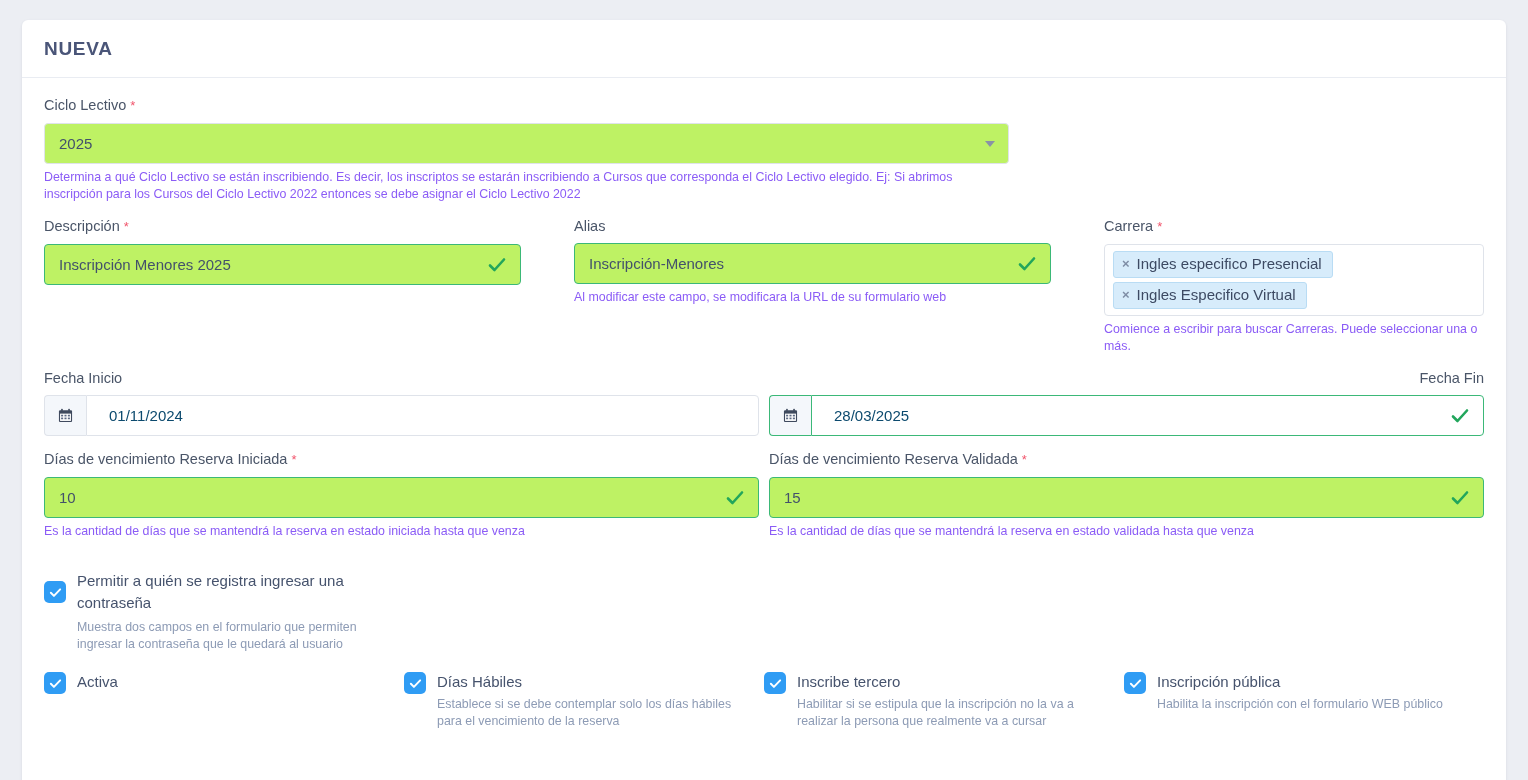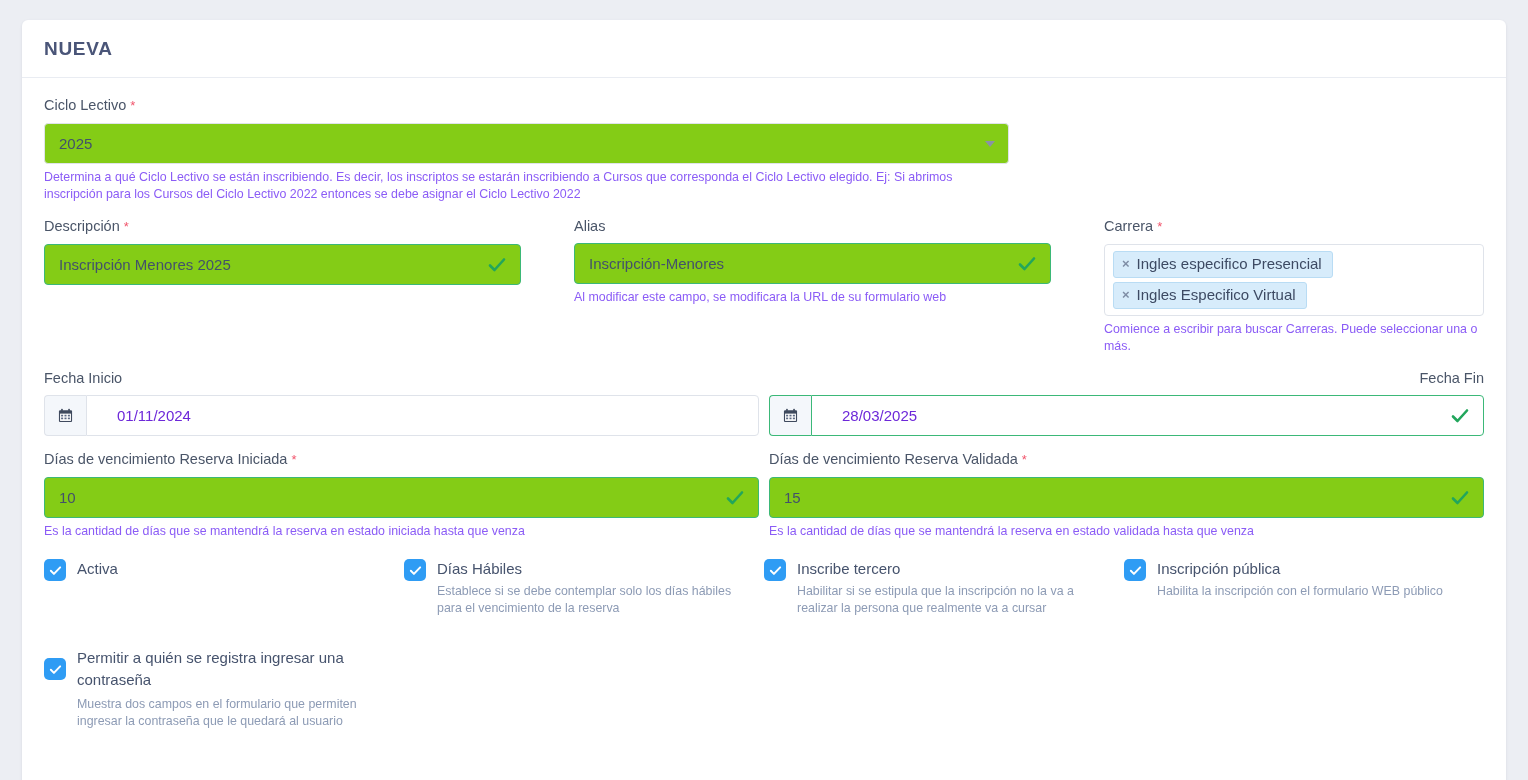--- a/index.html
+++ b/index.html
@@ -43,21 +43,21 @@
   }
   .req { color: #f1556c; font-size: 13px; }
   .help {
     font-size: 12.4px; color: #8b5cf6;
     line-height: 17px; margin-top: 5px;
   }
 
   .control {
     width: 100%; height: 41px;
     border: 1px solid #dfe3ea; border-radius: 4px;
-    background: #84cc16;
+    background: #bef264;
     font-size: 15px; color: #43516b;
     padding: 0 14px;
     display: flex; align-items: center;
     font-family: "Liberation Sans", sans-serif;
   }
   .control.valid { border-color: #3bb878; padding-right: 44px; }
   .ctl-wrap { position: relative; }
   .check-ok {
     position: absolute; right: 14px; top: 50%;
     transform: translateY(-50%);
@@ -77,22 +77,22 @@
   .input-group .addon {
     width: 42px; height: 41px;
     background: #f4f7fb;
     border: 1px solid #dfe3ea; border-right: none;
     border-radius: 4px 0 0 4px;
     display: flex; align-items: center; justify-content: center;
   }
   .input-group .igfield {
     flex: 1; height: 41px;
     border: 1px solid #dfe3ea; border-radius: 0 4px 4px 0;
-    font-size: 15px; color: #6d28d9;
-    padding: 0 30px; display: flex; align-items: center;
+    font-size: 15px; color: #0c4a6e;
+    padding: 0 22px; display: flex; align-items: center;
     background: #fff;
   }
   .input-group.valid .addon { border-color: #3bb878; }
   .input-group.valid .igfield { border-color: #3bb878; padding-right: 44px; }
 
   
   .multiselect {
     min-height: 66px; width: 100%;
     border: 1px solid #dfe3ea; border-radius: 4px;
     background: #fff; padding: 6px 8px;
@@ -275,20 +275,34 @@
           <div class="ctl-wrap">
             <div class="control valid">15</div>
             <svg class="check-ok" viewBox="0 0 20 20">
               <path d="M3 10.5 L7.5 15 L17 4.5" fill="none" stroke="#22a65c" stroke-width="2.6" stroke-linecap="round" stroke-linejoin="round"></path>
             </svg>
           </div>
           <div class="help">Es la cantidad de días que se mantendrá la reserva en estado validada hasta que venza</div>
         </div>
       </div>
 
+      <div class="cb-row" style="margin-top:30px;">
+        <div class="cb-item" style="width:371px;">
+          <span class="cb" style="margin-top:11px;">
+            <svg width="13" height="13" viewBox="0 0 14 14">
+              <path d="M2 7.3 L5.3 10.6 L12 3.6" fill="none" stroke="#ffffff" stroke-width="2.1" stroke-linecap="round" stroke-linejoin="round"></path>
+            </svg>
+          </span>
+          <span class="cb-text" style="width:310px;">
+            <span class="cb-label" style="display:block;">Permitir a quién se registra ingresar una contraseña</span>
+            <span class="cb-help" style="display:block; margin-top:5px;">Muestra dos campos en el formulario que permiten ingresar la contraseña que le quedará al usuario</span>
+          </span>
+        </div>
+      </div>
+
       <div class="cb-row">
         <div class="cb-item" style="width:371px;">
           <span class="cb">
             <svg width="13" height="13" viewBox="0 0 14 14">
               <path d="M2 7.3 L5.3 10.6 L12 3.6" fill="none" stroke="#ffffff" stroke-width="2.1" stroke-linecap="round" stroke-linejoin="round"></path>
             </svg>
           </span>
           <span class="cb-text">
             <span class="cb-label">Activa</span>
           </span>
@@ -324,30 +338,16 @@
               <path d="M2 7.3 L5.3 10.6 L12 3.6" fill="none" stroke="#ffffff" stroke-width="2.1" stroke-linecap="round" stroke-linejoin="round"></path>
             </svg>
           </span>
           <span class="cb-text" style="width:315px;">
             <span class="cb-label">Inscripción pública</span>
             <span class="cb-help" style="display:block;">Habilita la inscripción con el formulario WEB público</span>
           </span>
         </div>
       </div>
 
-      <div class="cb-row" style="margin-top:30px;">
-        <div class="cb-item" style="width:371px;">
-          <span class="cb" style="margin-top:11px;">
-            <svg width="13" height="13" viewBox="0 0 14 14">
-              <path d="M2 7.3 L5.3 10.6 L12 3.6" fill="none" stroke="#ffffff" stroke-width="2.1" stroke-linecap="round" stroke-linejoin="round"></path>
-            </svg>
-          </span>
-          <span class="cb-text" style="width:310px;">
-            <span class="cb-label" style="display:block;">Permitir a quién se registra ingresar una contraseña</span>
-            <span class="cb-help" style="display:block; margin-top:5px;">Muestra dos campos en el formulario que permiten ingresar la contraseña que le quedará al usuario</span>
-          </span>
-        </div>
-      </div>
-
     </div>
 
   </div>
 </div>
 
 </body></html>

